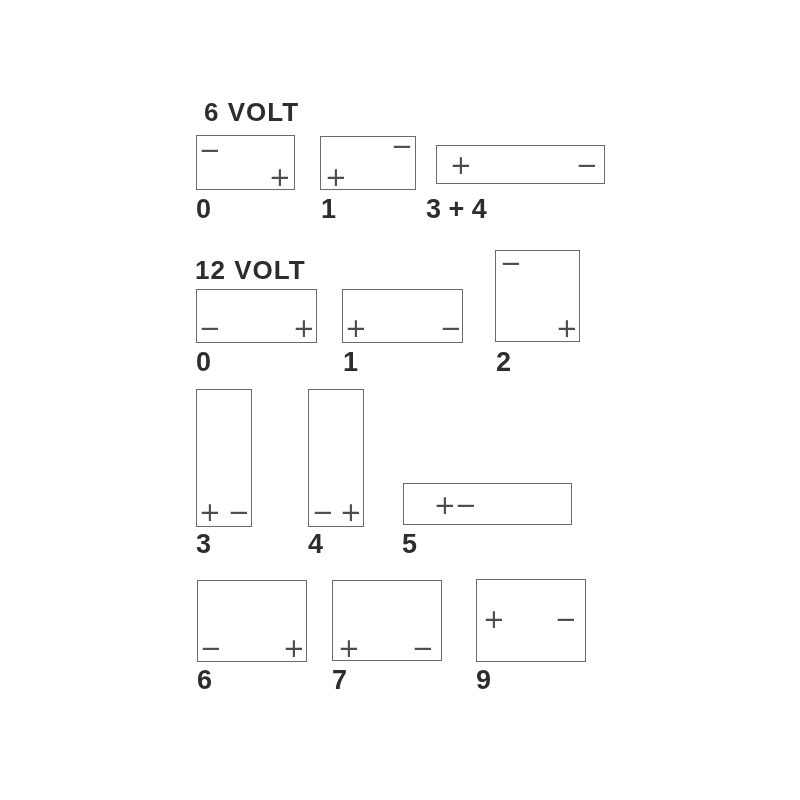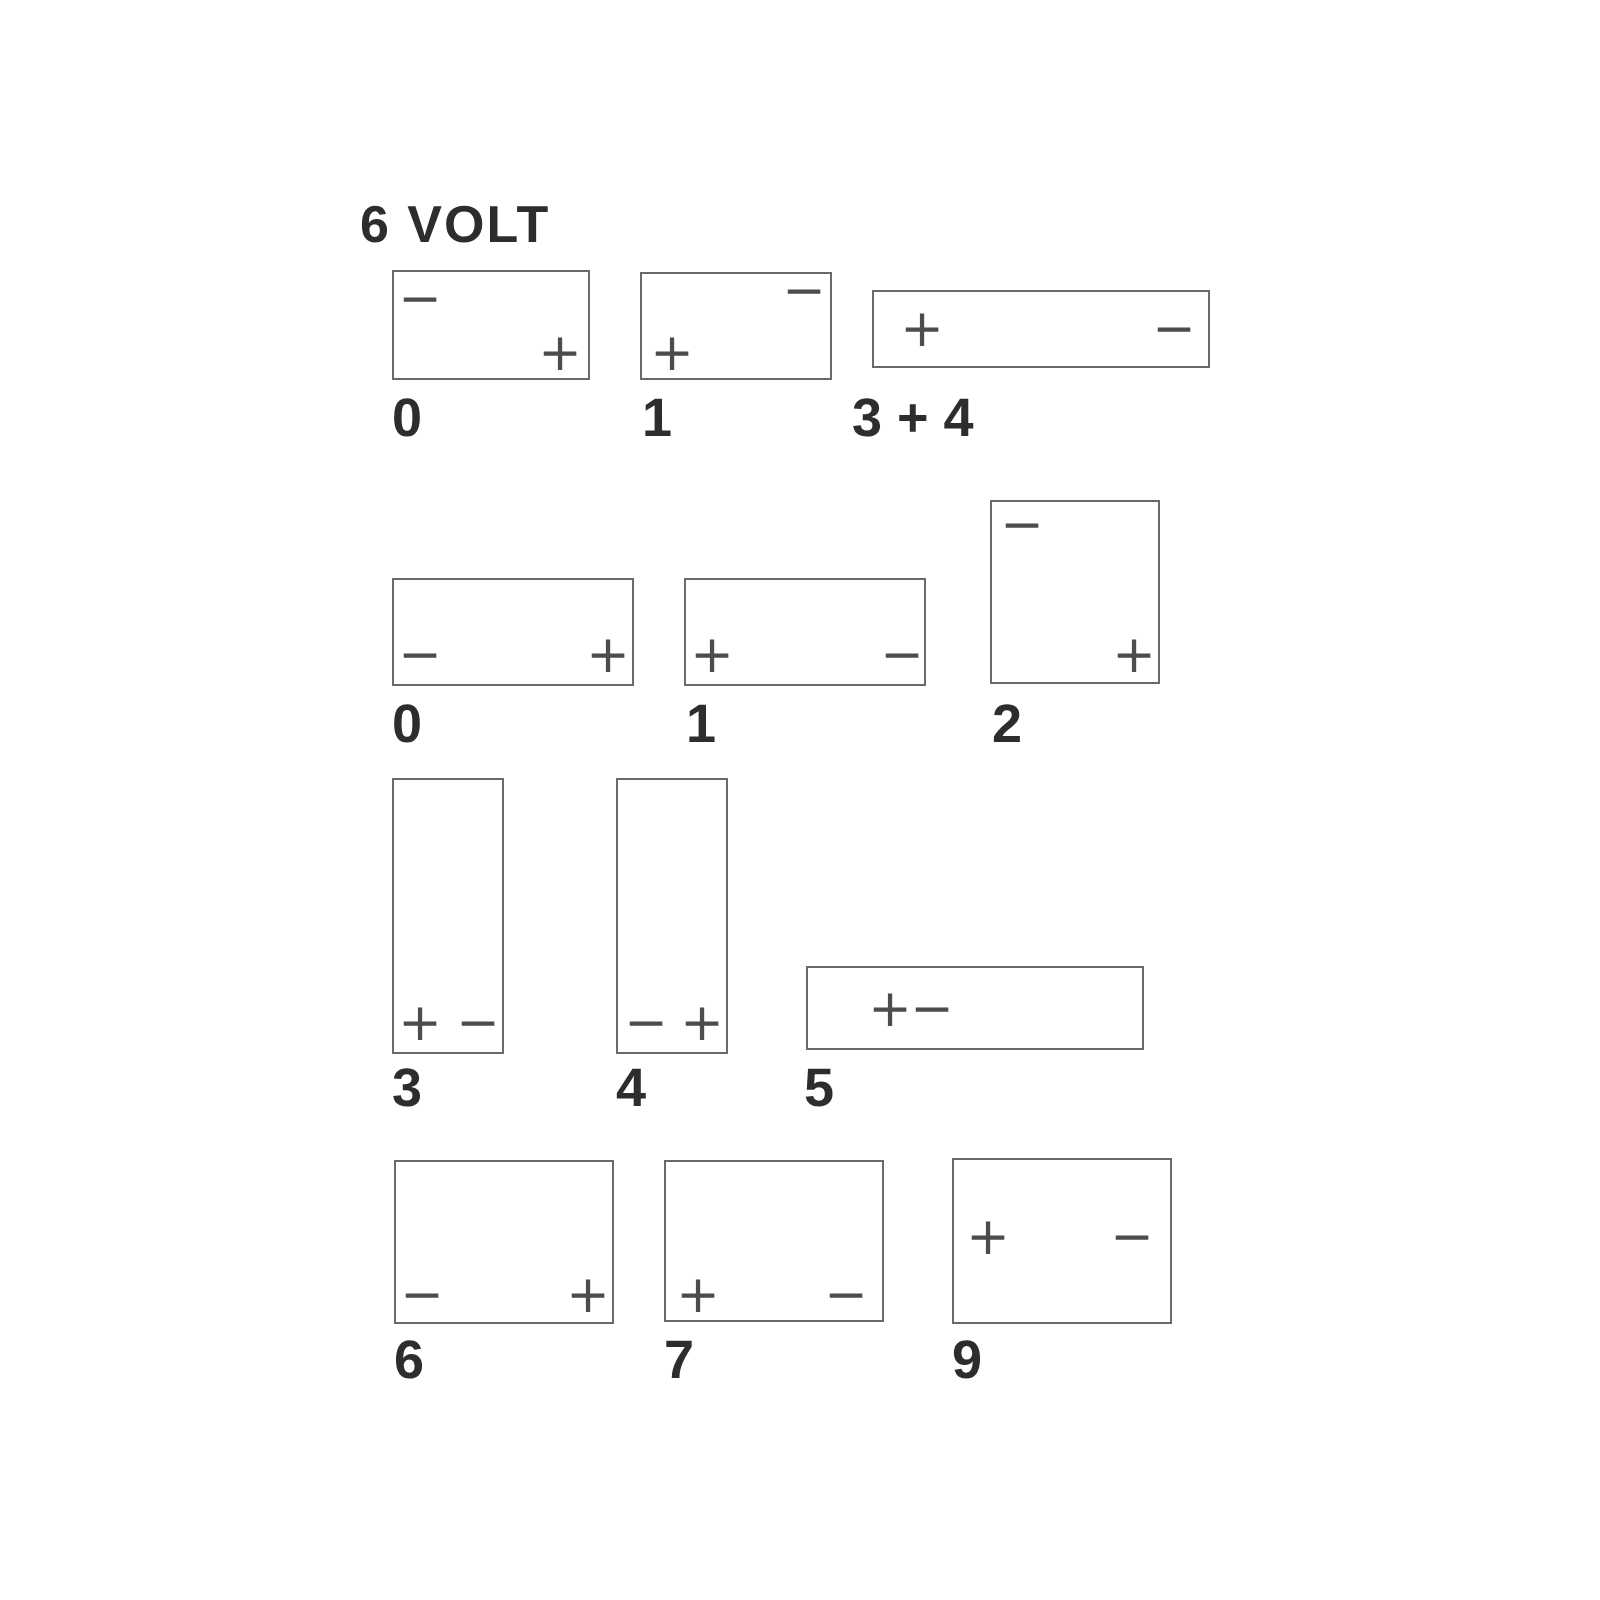--- a/index.html
+++ b/index.html
@@ -51,40 +51,41 @@
     color: #2d2d2d;
     line-height: 1;
     white-space: nowrap;
   }
 </style>
 </head>
 <body>
 
 <div class="canvas">
 
-  <div class="section-title" style="left:180px; top:99px;">6 VOLT</div>
+  <div class="section-title" style="left:204px; top:99px;">6 VOLT</div>
 
   <div class="battery" style="left:196px; top:135px; width:99px; height:55px;">
     <span class="term" style="left:1px; top:2px;">−</span>
     <span class="term" style="left:71px; top:29px;">+</span>
   </div>
   <div class="box-label" style="left:196px; top:196px;">0</div>
 
   <div class="battery" style="left:320px; top:136px; width:96px; height:54px;">
     <span class="term" style="left:69px; top:-3px;">−</span>
     <span class="term" style="left:3px; top:28px;">+</span>
   </div>
   <div class="box-label" style="left:321px; top:196px;">1</div>
 
   <div class="battery" style="left:436px; top:145px; width:169px; height:39px;">
     <span class="term" style="left:12px; top:7px;">+</span>
     <span class="term" style="left:138px; top:7px;">−</span>
   </div>
   <div class="box-label" style="left:426px; top:196px;">3 + 4</div>
 
+  <div class="section-title" style="left:195px; top:257px;">12 VOLT</div>
 
   <div class="battery" style="left:196px; top:289px; width:121px; height:54px;">
     <span class="term" style="left:1px; top:26px;">−</span>
     <span class="term" style="left:95px; top:26px;">+</span>
   </div>
   <div class="box-label" style="left:196px; top:349px;">0</div>
 
   <div class="battery" style="left:342px; top:289px; width:121px; height:54px;">
     <span class="term" style="left:1px; top:26px;">+</span>
     <span class="term" style="left:96px; top:26px;">−</span>

